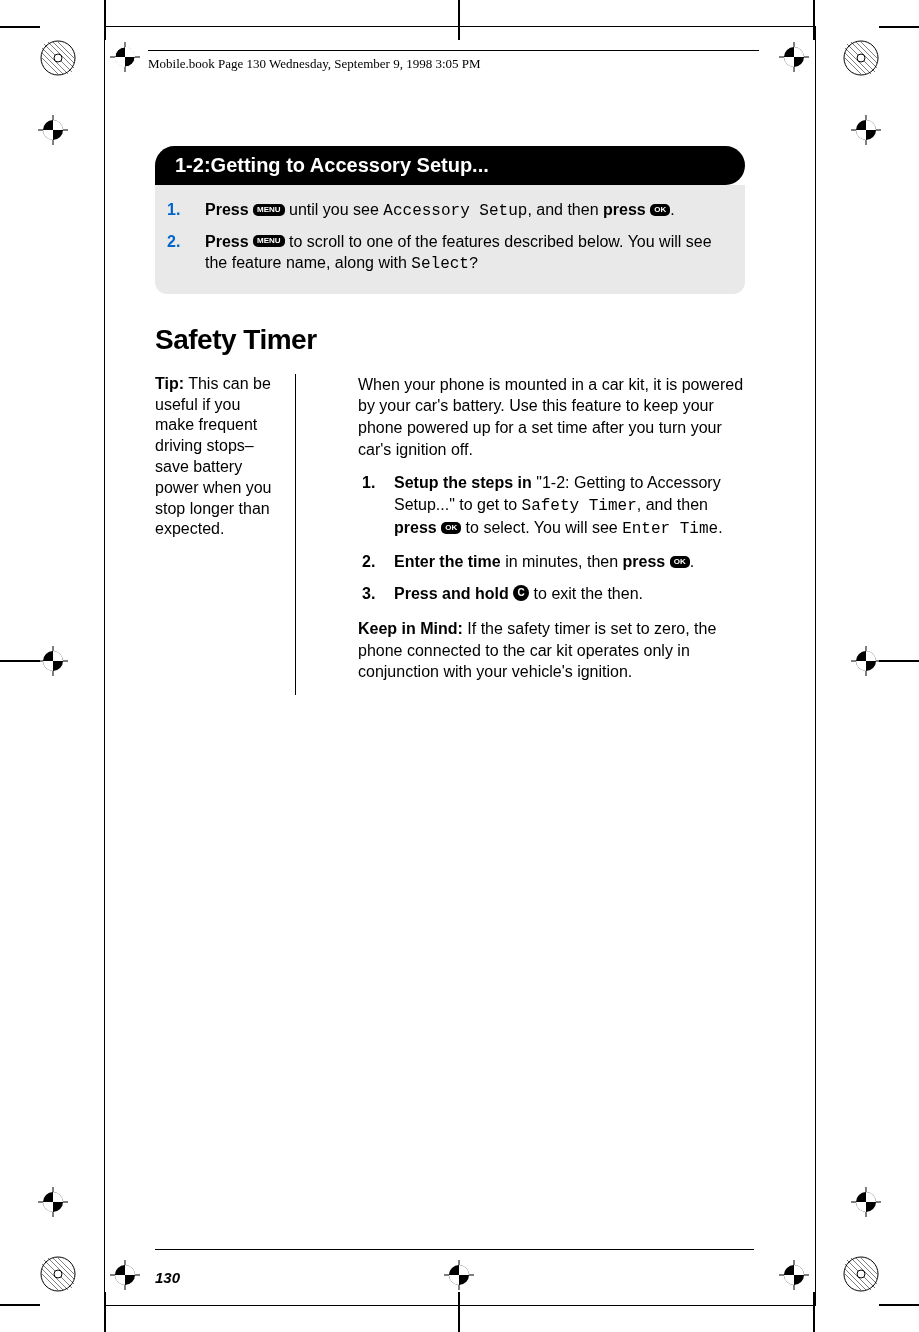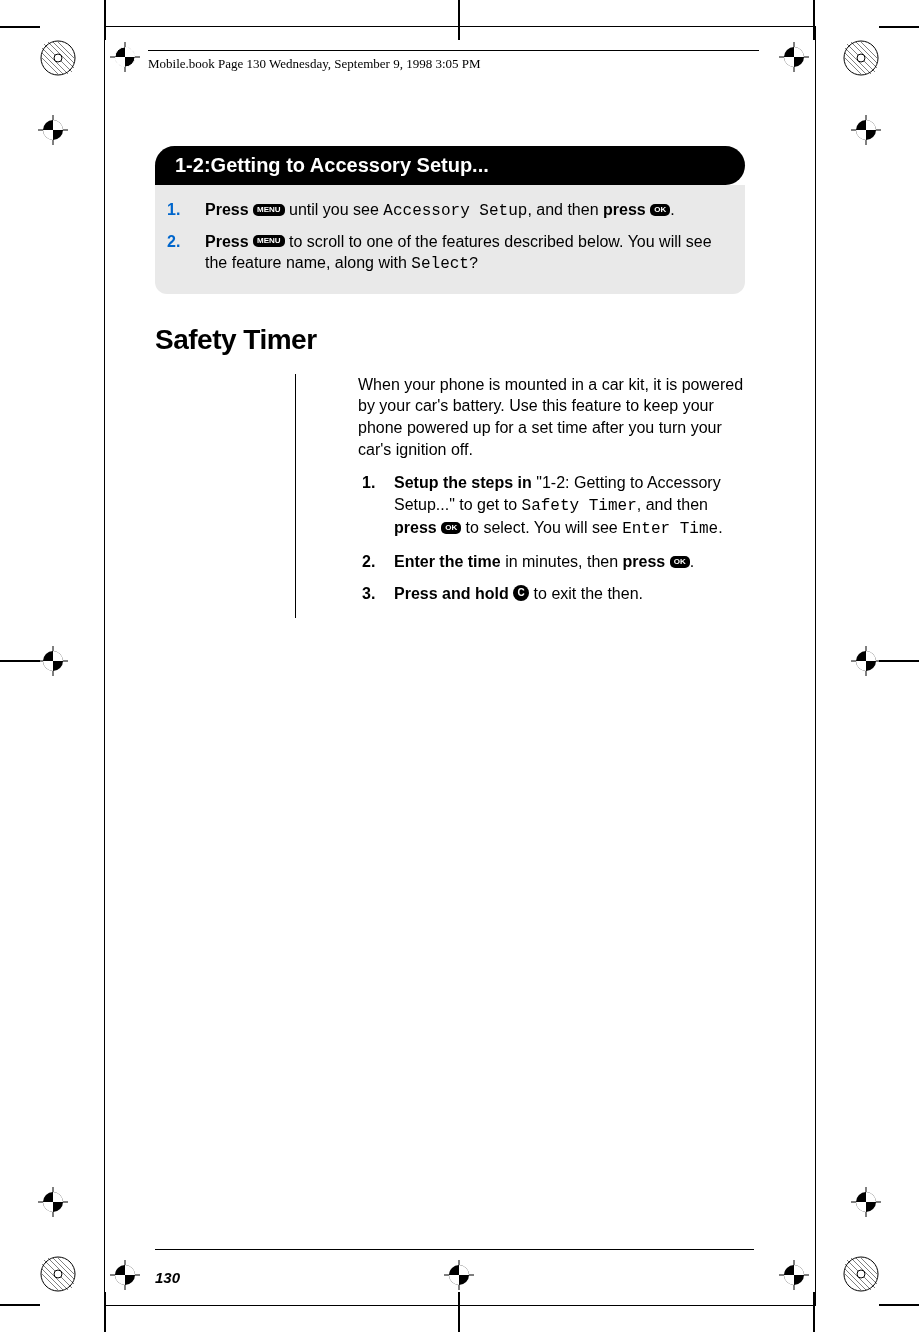--- a/index.html
+++ b/index.html
@@ -225,37 +225,39 @@
         <b>Press</b>
         <span class="btn">MENU</span><span> to scroll to one of the features described below. You will see the feature name, along with </span><span class="lcd">Select?</span>
       </li>
     </ol>
   </div>
 
   <div class="h2">Safety Timer</div>
 
   <div class="two-col">
     <div class="sidebar">
+      <div class="tip"><b>Tip:</b><span> This can be useful if you make frequent driving stops– save battery power when you stop longer than expected.</span></div>
     </div>
     <div class="vrule"></div>
     <div class="maincol">
       <p>When your phone is mounted in a car kit, it is powered by your car's battery. Use this feature to keep your phone powered up for a set time after you turn your car's ignition off.</p>
       <ol class="inner">
         <li>
           <span class="stepnum">1.</span>
           <b>Setup the steps in</b><span> "1-2: Getting to Accessory Setup..." to get to </span><span class="lcd">Safety Timer</span><span>, and then </span><b>press</b> <span class="btn">OK</span><span> to select. You will see </span><span class="lcd">Enter Time</span><span>.</span>
         </li>
         <li>
           <span class="stepnum">2.</span>
           <b>Enter the time</b><span> in minutes, then </span><b>press</b> <span class="btn">OK</span><span>.</span>
         </li>
         <li>
           <span class="stepnum">3.</span>
           <b>Press and hold</b> <span class="btn btn-c">C</span><span> to exit the then.</span>
         </li>
       </ol>
+      <p><b>Keep in Mind:</b><span> If the safety timer is set to zero, the phone connected to the car kit operates only in conjunction with your vehicle's ignition.</span></p>
     </div>
   </div>
 
 </div>
 
 <div class="pagenum-line"></div>
 <div class="pagenum">130</div>
 
 </body></html>

